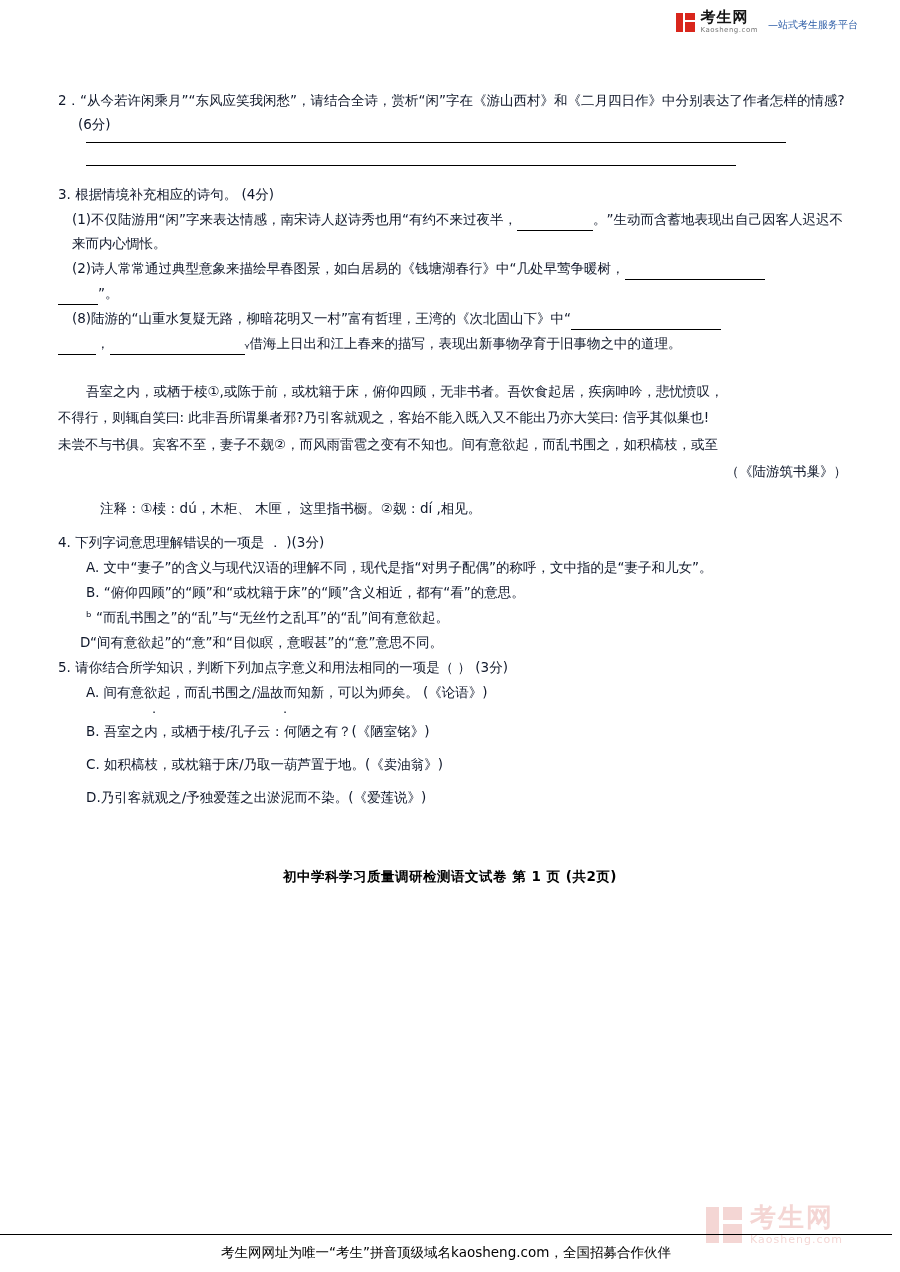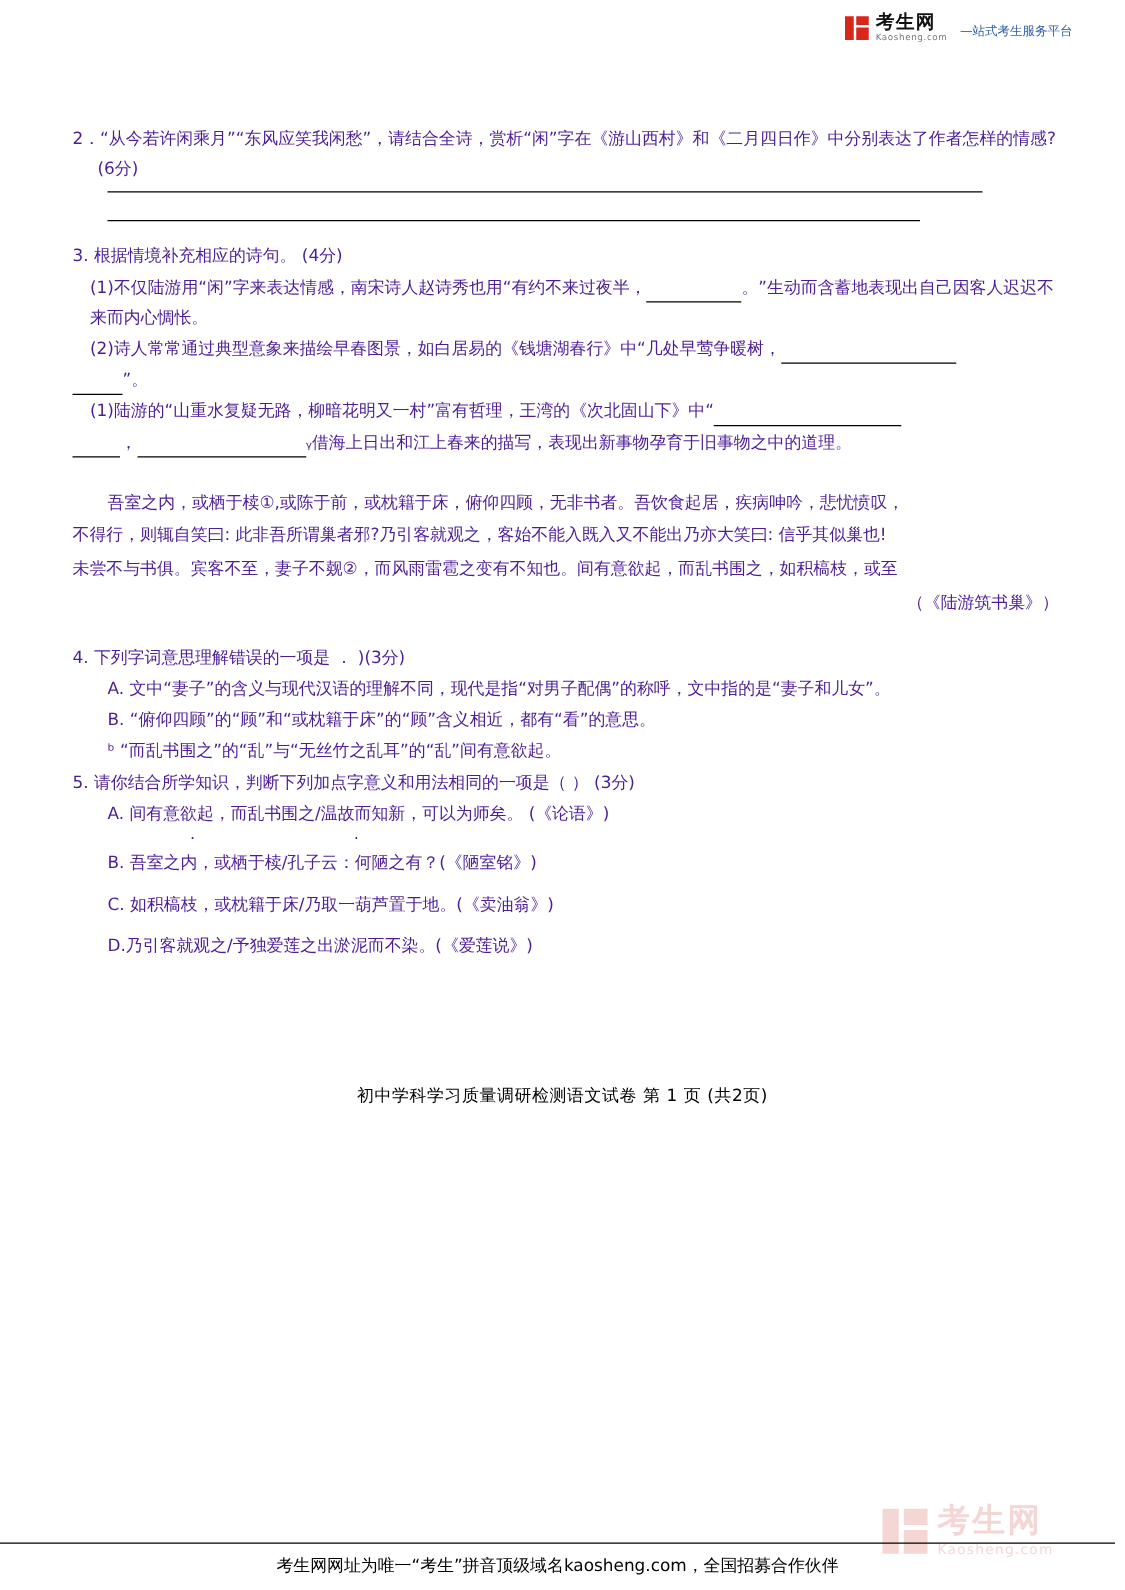--- a/index.html
+++ b/index.html
@@ -67,25 +67,25 @@
     color: #2f5fa8;
     margin-left: 4px;
     align-self: flex-end;
     padding-bottom: 2px;
   }
 
   
   .content {
     position: absolute;
     left: 58px;
-    top: 99px;
+    top: 88px;
     width: 790px;
     font-size: 13.5px;
     line-height: 1.78;
-    color: #4c1d95;
+    color: #0f172a;
   }
   .p { margin: 0 0 1px 0; }
   .hang {
     padding-left: 20px;
     text-indent: -20px;
   }
   .hang2 {
     padding-left: 14px;
     text-indent: -14px;
   }
@@ -126,20 +126,21 @@
 
   
   .page-label {
     position: absolute;
     top: 868px;
     left: 0;
     width: 900px;
     text-align: center;
     font-size: 13.5px;
     letter-spacing: .5px;
+    font-weight: bold;
   }
 
   
   .watermark {
     position: absolute;
     left: 706px;
     top: 1204px;
     display: flex;
     align-items: center;
     gap: 8px;
@@ -213,46 +214,48 @@
     <div class="p hang2" style="padding-left:14px;text-indent:0;">
       <span>(1)不仅陆游用“闲”字来表达情感，南宋诗人赵诗秀也用“有约不来过夜半，</span><span class="u-inline" style="width:76px"></span><span>。”生动而含蓄地表现出自己因客人迟迟不来而内心惆怅。</span>
     </div>
     <div class="p" style="padding-left:14px;">
       <span>(2)诗人常常通过典型意象来描绘早春图景，如白居易的《钱塘湖春行》中“几处早莺争暖树，</span><span class="u-inline" style="width:140px"></span>
     </div>
     <div class="p" style="padding-left:0;">
       <span class="u-inline" style="width:40px"></span><span>”。</span>
     </div>
     <div class="p" style="padding-left:14px;">
-      <span>(1)陆游的“山重水复疑无路，柳暗花明又一村”富有哲理，王湾的《次北固山下》中“</span><span class="u-inline" style="width:150px"></span>
+      <span>(8)陆游的“山重水复疑无路，柳暗花明又一村”富有哲理，王湾的《次北固山下》中“</span><span class="u-inline" style="width:150px"></span>
     </div>
     <div class="p" style="padding-left:0;">
       <span class="u-inline" style="width:38px"></span><span>，</span><span class="u-inline" style="width:135px"></span><span>ᵧ借海上日出和江上春来的描写，表现出新事物孕育于旧事物之中的道理。</span>
     </div>
 
     <div class="spacer-lg"></div>
 
     <div class="para">吾室之内，或栖于椟①,或陈于前，或枕籍于床，俯仰四顾，无非书者。吾饮食起居，疾病呻吟，悲忧愤叹，</div>
     <div class="para-cont">
       <span>不得行，则辄自笑曰: 此非吾所谓巢者邪?乃引客就观之，客始不能入既入又不能出乃亦大笑曰: 信乎其似巢也!</span>
     </div>
     <div class="para-cont">未尝不与书俱。宾客不至，妻子不觌②，而风雨雷雹之变有不知也。间有意欲起，而乱书围之，如积槁枝，或至</div>
     <div class="right">（《陆游筑书巢》）</div>
 
     <div class="spacer-sm"></div>
+    <div class="para" style="text-indent:42px;">注释：①椟：dú，木柜、  木匣， 这里指书橱。②觌：dí ,相见。</div>
 
     <div style="height:8px"></div>
 
     <div class="p">
       <span>4.</span>
       <span>下列字词意思理解错误的一项是  ．   )(3分)</span>
     </div>
     <div class="p" style="padding-left:28px;">A. 文中“妻子”的含义与现代汉语的理解不同，现代是指“对男子配偶”的称呼，文中指的是“妻子和儿女”。</div>
     <div class="p" style="padding-left:28px;">B. “俯仰四顾”的“顾”和“或枕籍于床”的“顾”含义相近，都有“看”的意思。</div>
     <div class="p" style="padding-left:28px;">ᵇ “而乱书围之”的“乱”与“无丝竹之乱耳”的“乱”间有意欲起。</div>
+    <div class="p" style="padding-left:22px;">D“间有意欲起”的“意”和“目似瞑，意暇甚”的“意”意思不同。</div>
 
     <div class="p">
       <span>5.</span>
       <span>请你结合所学知识，判断下列加点字意义和用法相同的一项是（    ）  (3分)</span>
     </div>
     <div class="p" style="padding-left:28px;">A. 间有意欲起，而乱书围之/温故而知新，可以为师矣。  (《论语》)</div>
     <div class="dot-row">
       <span class="dot" style="left:94px;">.</span>
       <span class="dot" style="left:225px;">.</span>
     </div>

